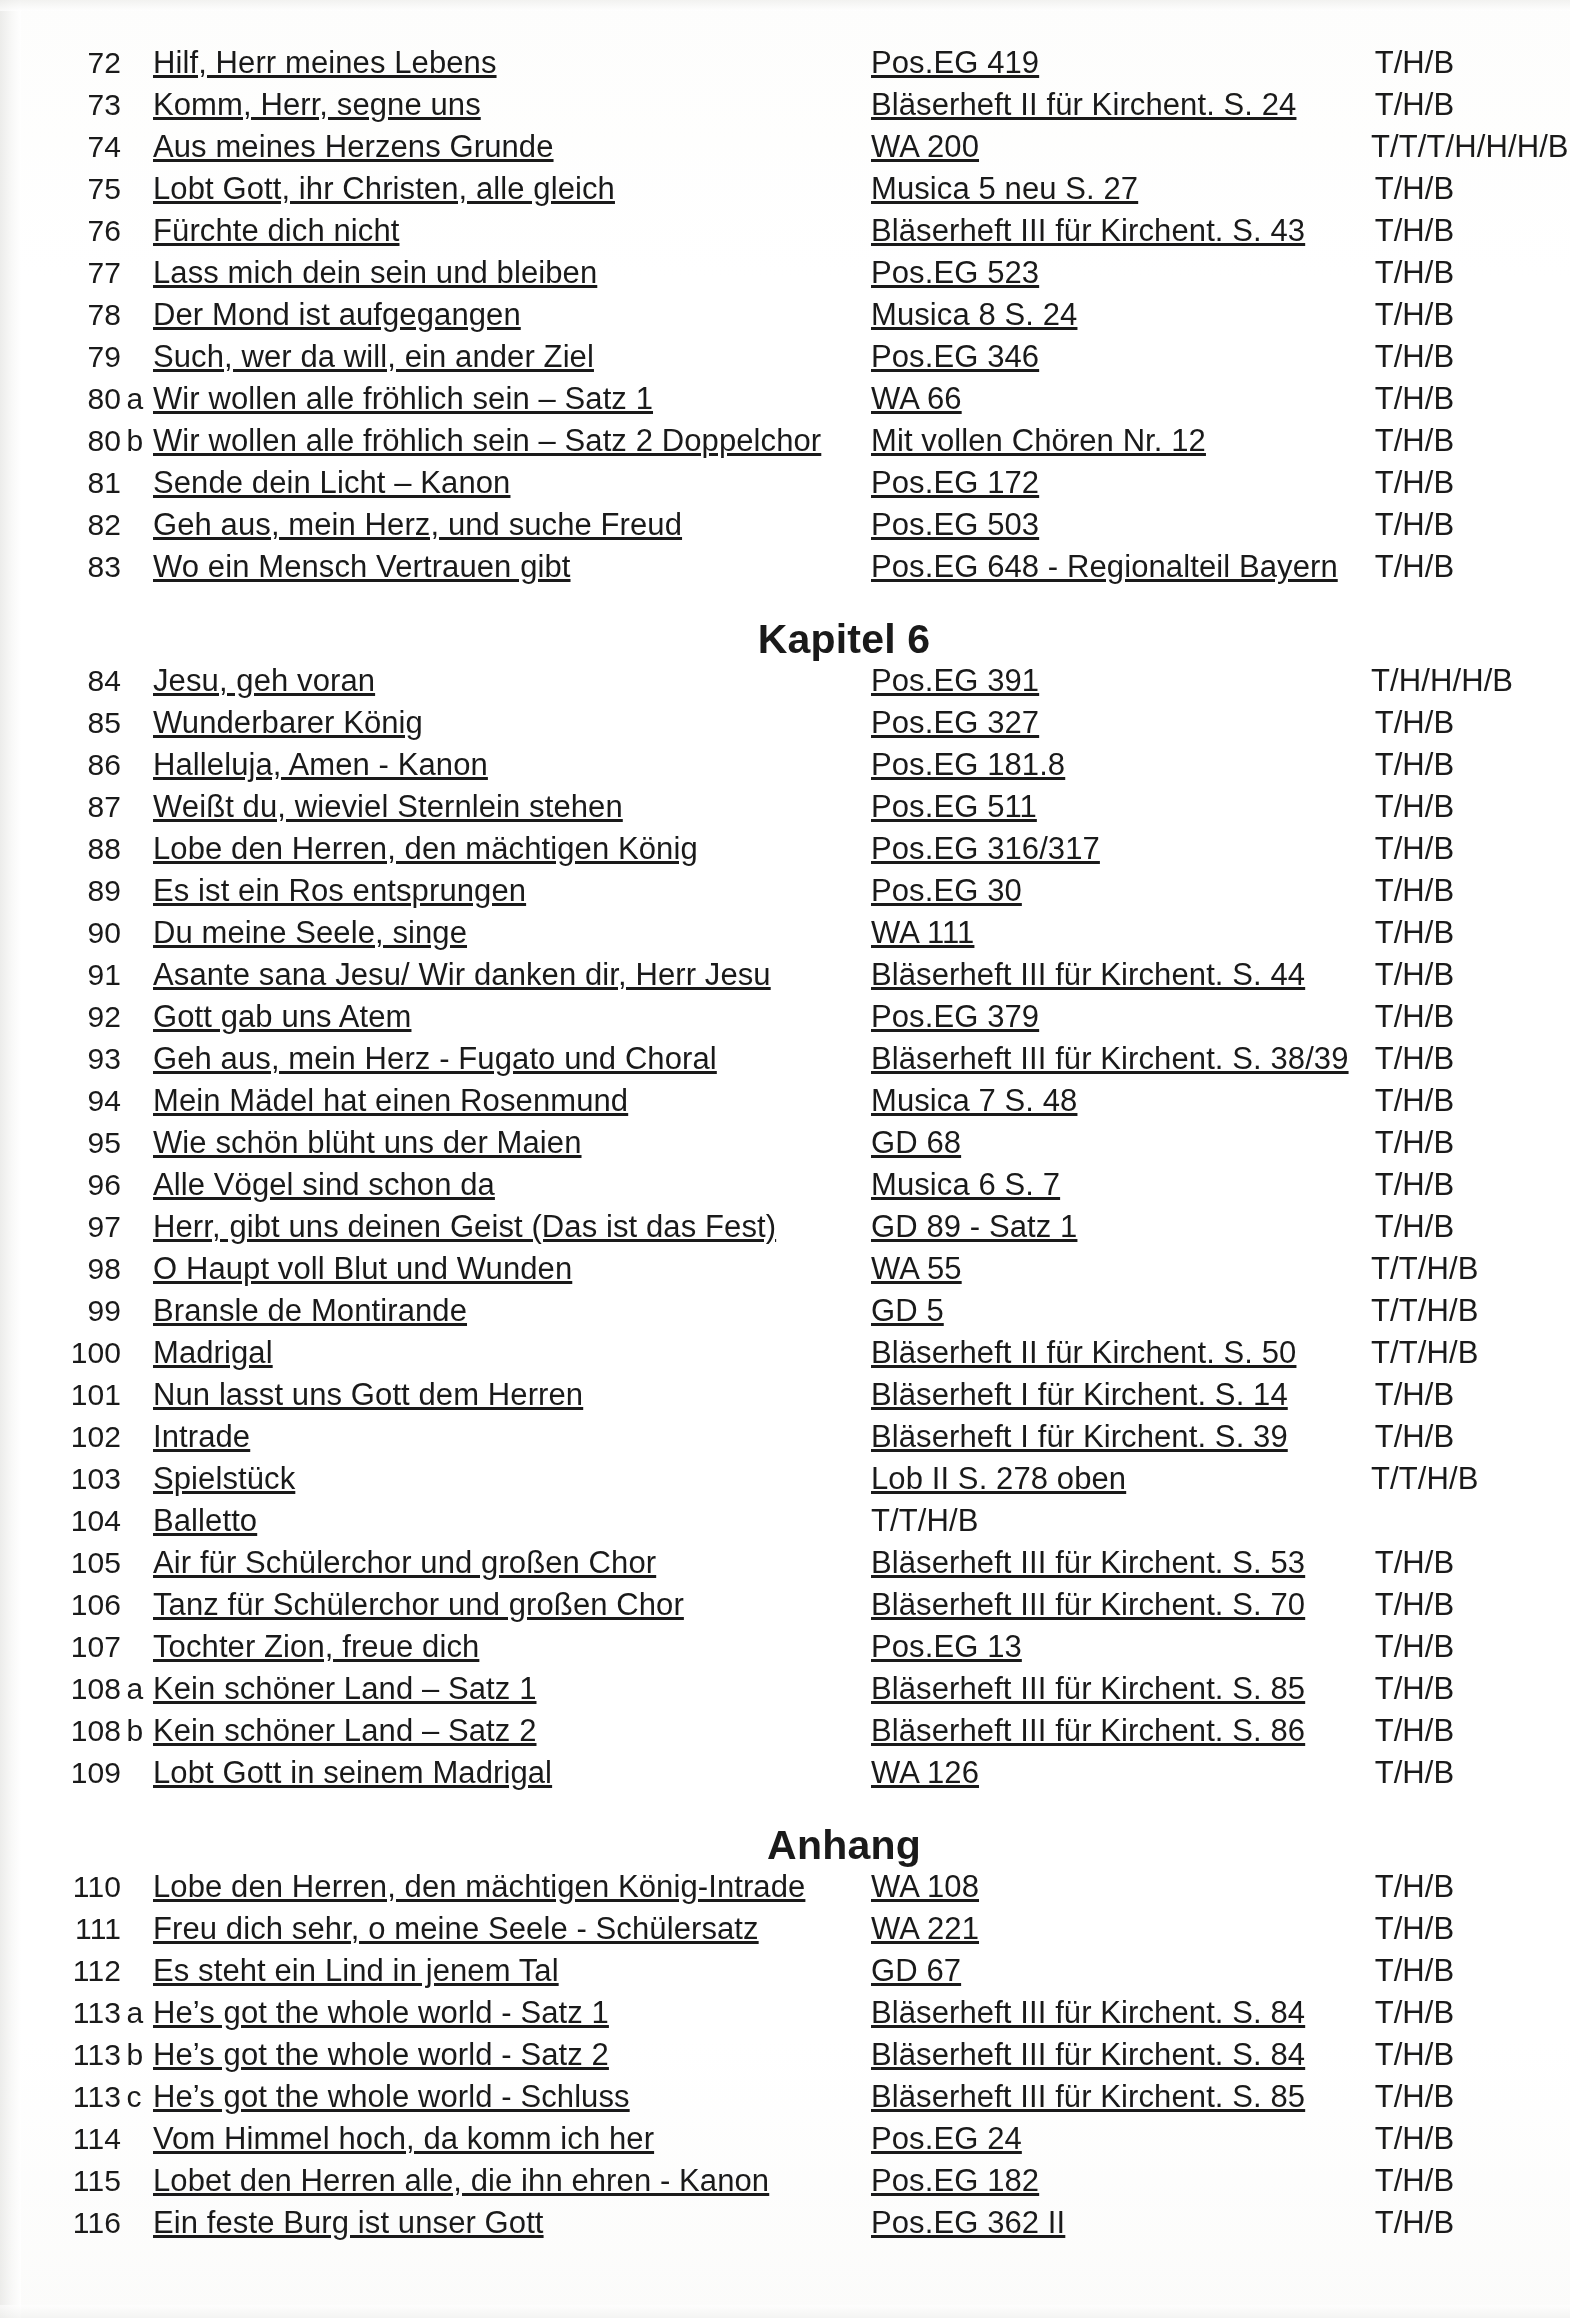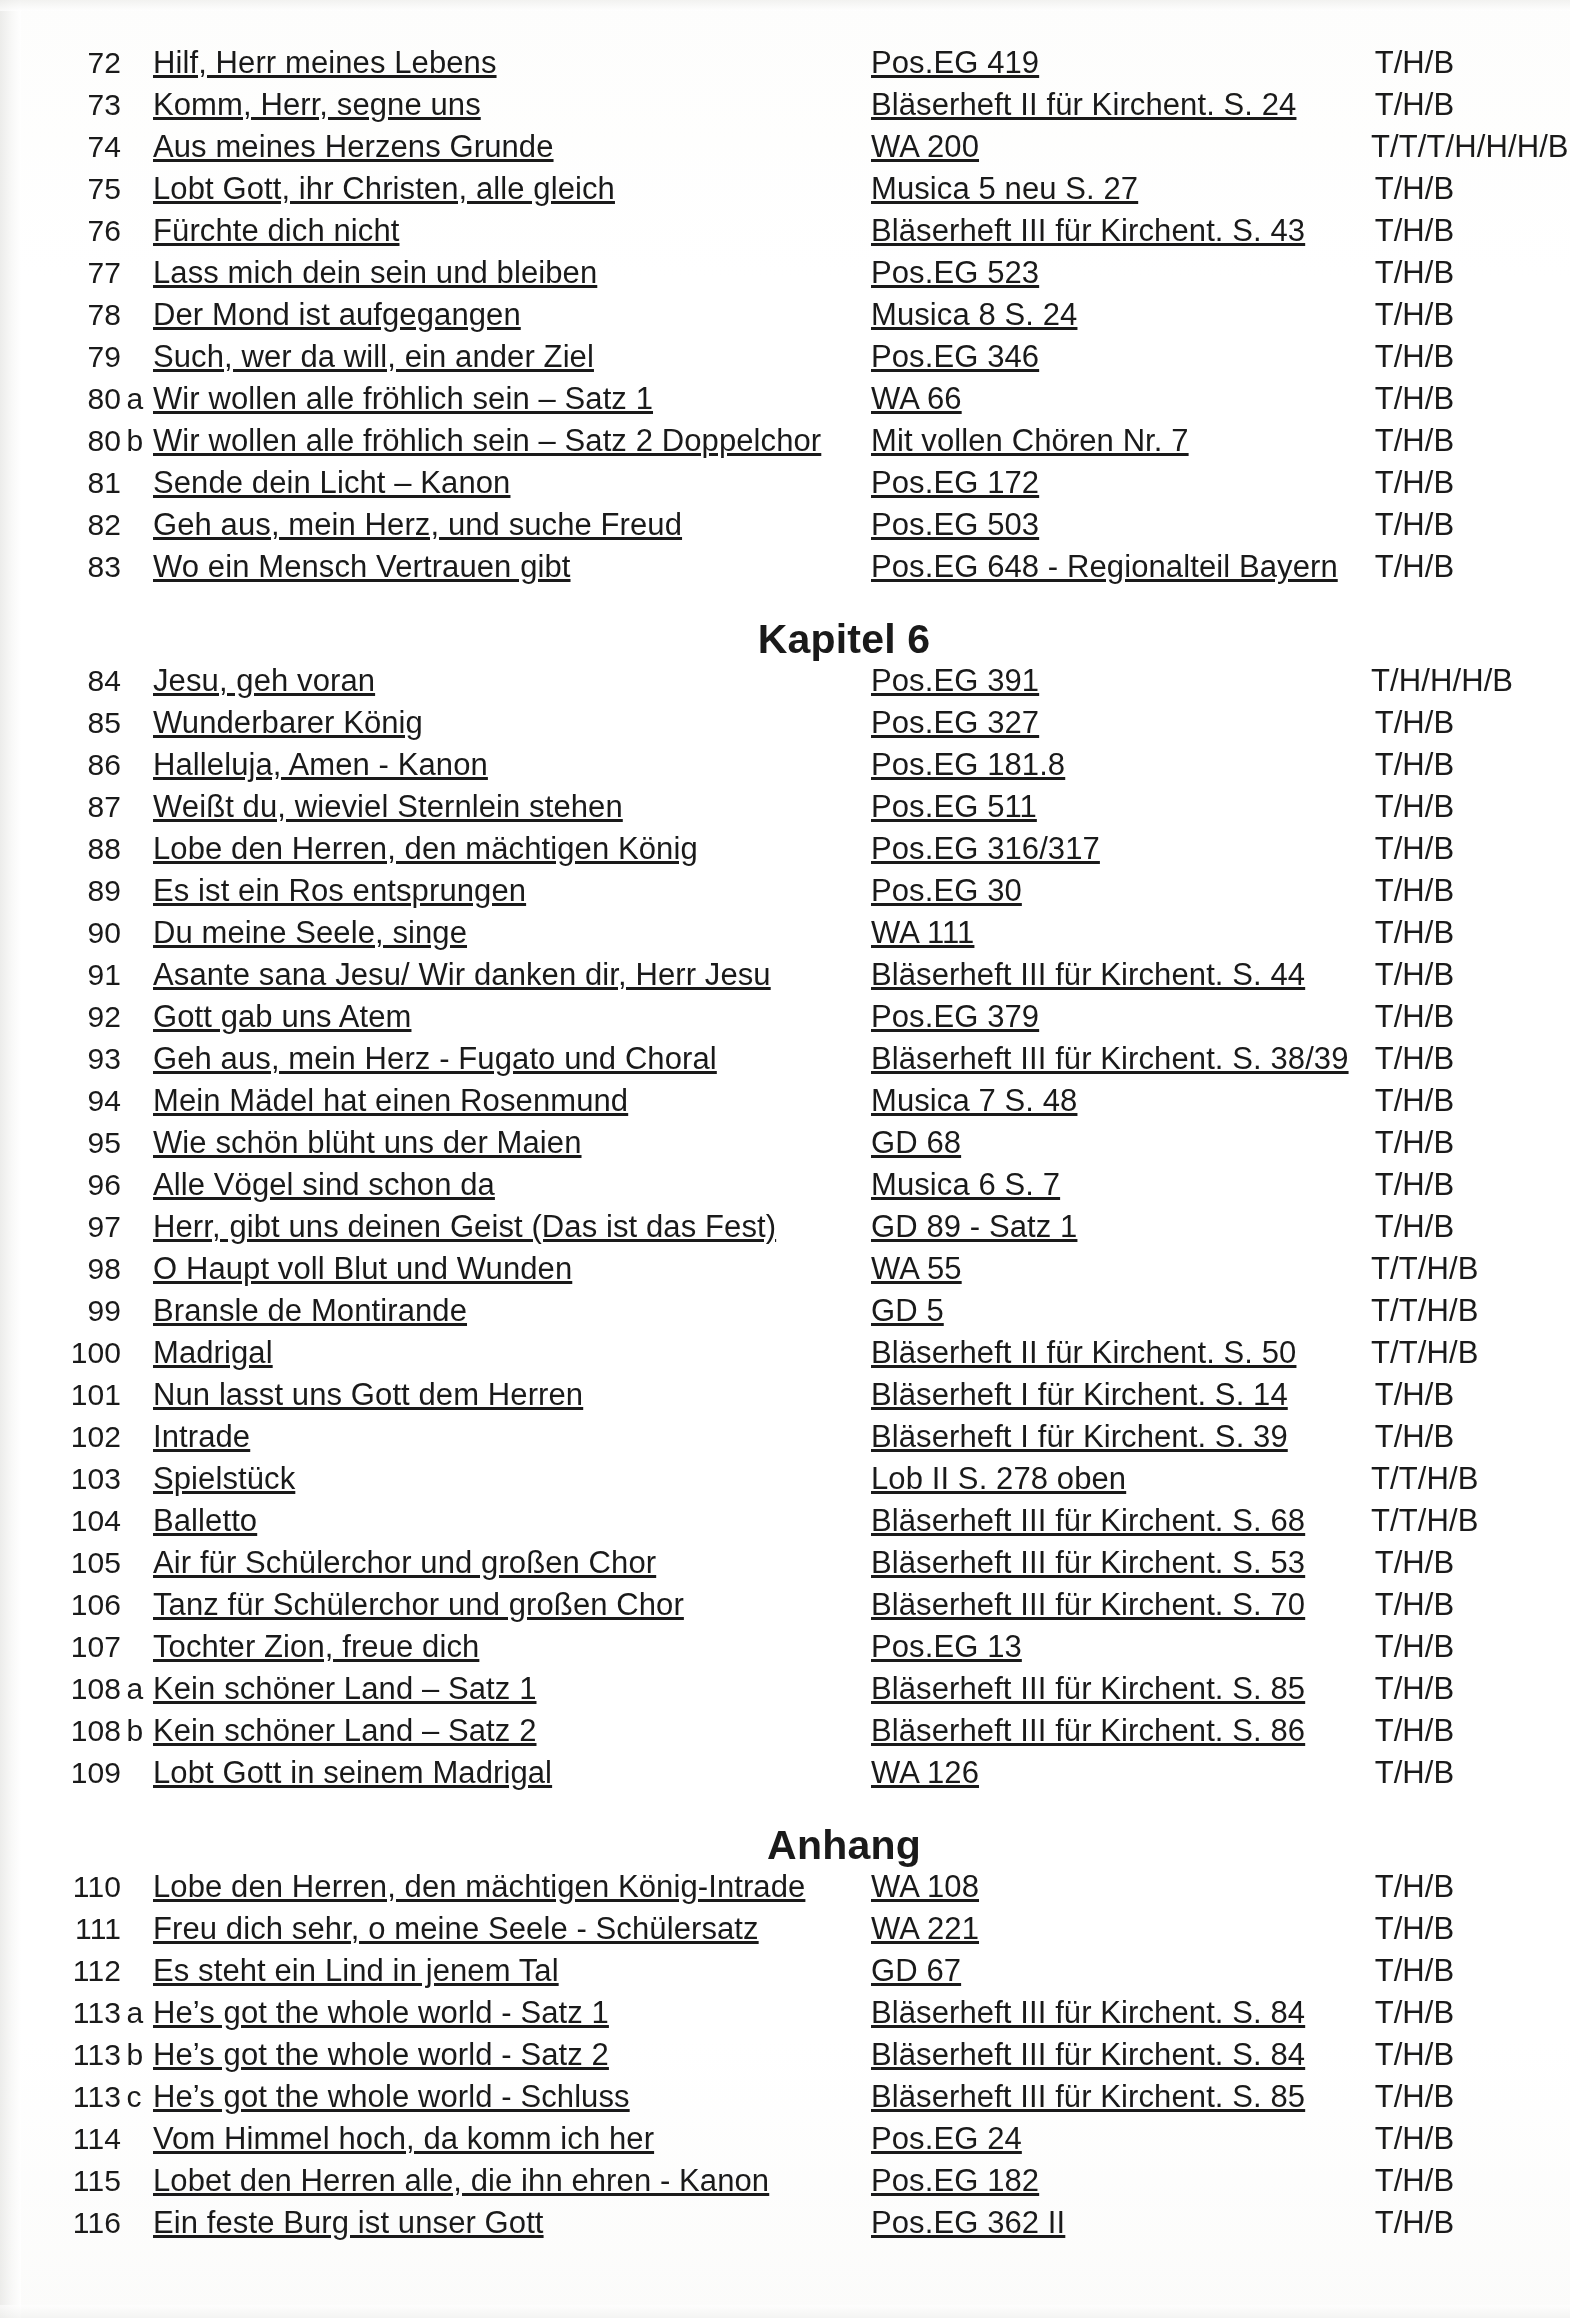--- a/index.html
+++ b/index.html
@@ -191,21 +191,21 @@
         <div class="col-num">80</div>
         <div class="col-suffix">a</div>
         <div class="col-title">Wir wollen alle fröhlich sein – Satz 1</div>
         <div class="col-source">WA 66</div>
         <div class="col-parts">T/H/B</div>
       </div>
       <div class="row">
         <div class="col-num">80</div>
         <div class="col-suffix">b</div>
         <div class="col-title">Wir wollen alle fröhlich sein – Satz 2 Doppelchor</div>
-        <div class="col-source">Mit vollen Chören Nr. 7</div>
+        <div class="col-source">Mit vollen Chören Nr. 12</div>
         <div class="col-parts">T/H/B</div>
       </div>
       <div class="row">
         <div class="col-num">81</div>
         <div class="col-suffix"></div>
         <div class="col-title">Sende dein Licht – Kanon</div>
         <div class="col-source">Pos.EG 172</div>
         <div class="col-parts">T/H/B</div>
       </div>
       <div class="row">
@@ -364,21 +364,20 @@
         <div class="col-num">103</div>
         <div class="col-suffix"></div>
         <div class="col-title">Spielstück</div>
         <div class="col-source">Lob II S. 278 oben</div>
         <div class="col-parts">T/T/H/B</div>
       </div>
       <div class="row">
         <div class="col-num">104</div>
         <div class="col-suffix"></div>
         <div class="col-title">Balletto</div>
-        <div class="col-source">Bläserheft III für Kirchent. S. 68</div>
         <div class="col-parts">T/T/H/B</div>
       </div>
       <div class="row">
         <div class="col-num">105</div>
         <div class="col-suffix"></div>
         <div class="col-title">Air für Schülerchor und großen Chor</div>
         <div class="col-source">Bläserheft III für Kirchent. S. 53</div>
         <div class="col-parts">T/H/B</div>
       </div>
       <div class="row">

